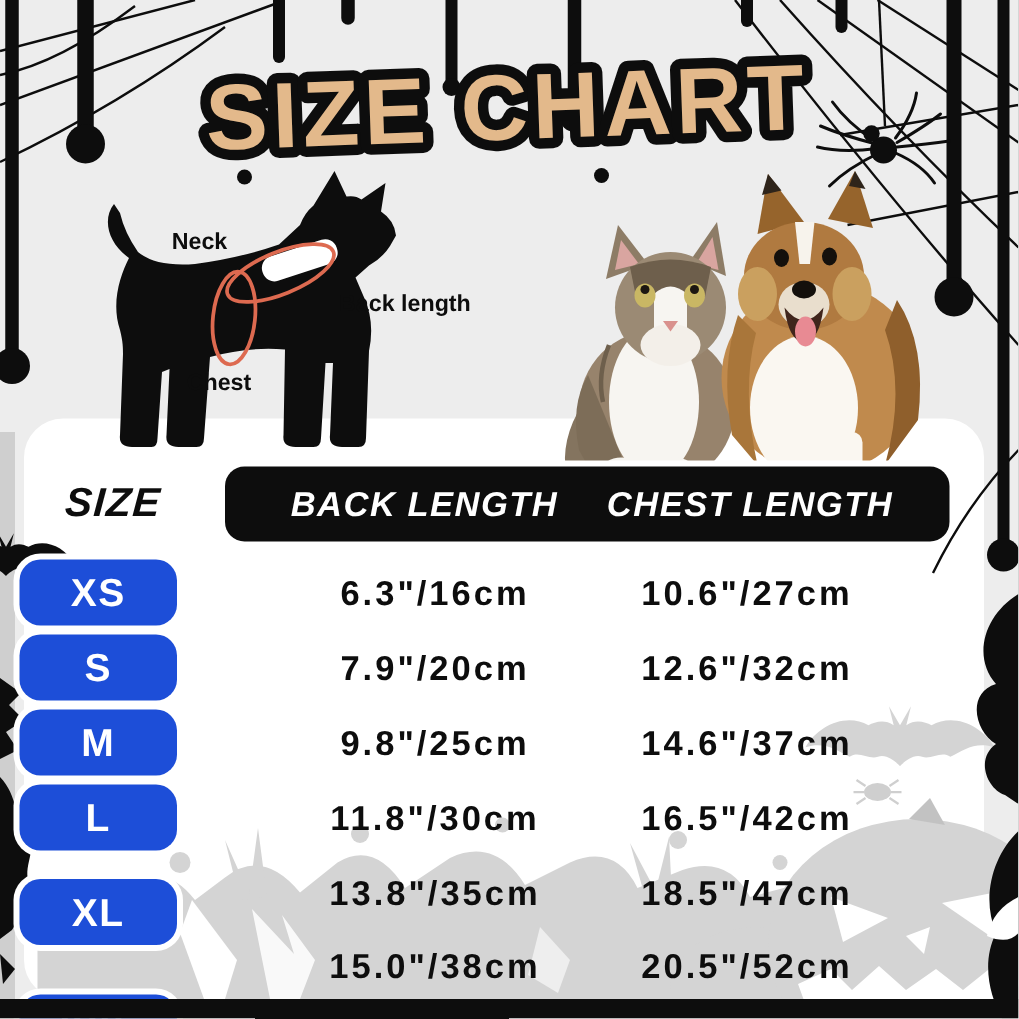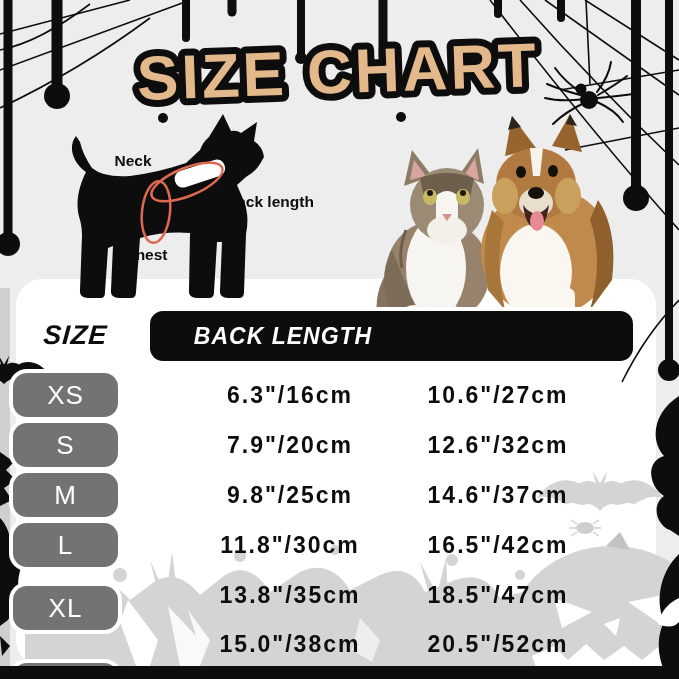--- a/index.html
+++ b/index.html
@@ -14,23 +14,23 @@
   .size-head{position:absolute;left:28px;top:317px;width:95px;height:36px;display:flex;
              align-items:center;justify-content:center;font-weight:bold;font-style:italic;
              font-size:27px;letter-spacing:1px;color:#0d0d0d;transform:skewX(-4deg);}
   .header-bar{position:absolute;left:150px;top:311px;width:483px;height:50px;background:#0d0d0d;
               border-radius:13px;box-shadow:0 0 0 4px #fff;}
   .col-head{position:absolute;top:318px;height:36px;display:flex;align-items:center;
             justify-content:center;font-weight:bold;font-style:italic;font-size:23px;
             letter-spacing:1px;color:#ffffff;}
   .col-head.back{left:168px;width:230px;}
   .col-head.chest{left:385px;width:230px;}
-  .badge{position:absolute;left:13px;width:105px;height:44px;background:#737373;border-radius:14px;
+  .badge{position:absolute;left:13px;width:105px;height:44px;background:#1d4ed8;border-radius:14px;
          box-shadow:0 0 0 4px #fff;display:flex;align-items:center;justify-content:center;
-         color:#fff;font-weight:normal;font-size:26px;letter-spacing:1px;}
+         color:#fff;font-weight:bold;font-size:26px;letter-spacing:1px;}
   .val{position:absolute;width:220px;height:30px;display:flex;align-items:center;justify-content:center;
        font-weight:bold;font-size:23px;letter-spacing:2px;color:#0d0d0d;}
   .val.back{left:180px;}
   .val.chest{left:388px;}
   .bottom-bar{position:absolute;left:0;top:666px;width:679px;height:13px;background:#0d0d0d;z-index:5;}
   .title-text{font-family:"Liberation Sans",sans-serif;font-weight:bold;font-size:62px;
               letter-spacing:3px;text-anchor:middle;}
   .diag-label{font-family:"Liberation Sans",sans-serif;font-weight:bold;font-size:15.5px;fill:#0d0d0d;}
 </style>
 </head>
@@ -231,20 +231,21 @@
       <rect x="560" y="288" width="15" height="28" rx="7" fill="#faf7f1"></rect>
       <ellipse cx="528" cy="316" rx="11" ry="7" fill="#faf7f1"></ellipse>
       <ellipse cx="567" cy="316" rx="11" ry="7" fill="#faf7f1"></ellipse>
     </g>
   </svg>
 
   <div class="table-layer">
     <div class="size-head">SIZE</div>
     <div class="header-bar"></div>
     <div class="col-head back">BACK LENGTH</div>
+    <div class="col-head chest">CHEST LENGTH</div>
     <div id="rows">
         <div class="badge" style="top: 373px;">XS</div>
         <div class="val back" style="top: 380px;">6.3"/16cm</div>
         <div class="val chest" style="top: 380px;">10.6"/27cm</div>
         <div class="badge" style="top: 423px;">S</div>
         <div class="val back" style="top: 430px;">7.9"/20cm</div>
         <div class="val chest" style="top: 430px;">12.6"/32cm</div>
         <div class="badge" style="top: 473px;">M</div>
         <div class="val back" style="top: 480px;">9.8"/25cm</div>
         <div class="val chest" style="top: 480px;">14.6"/37cm</div>

